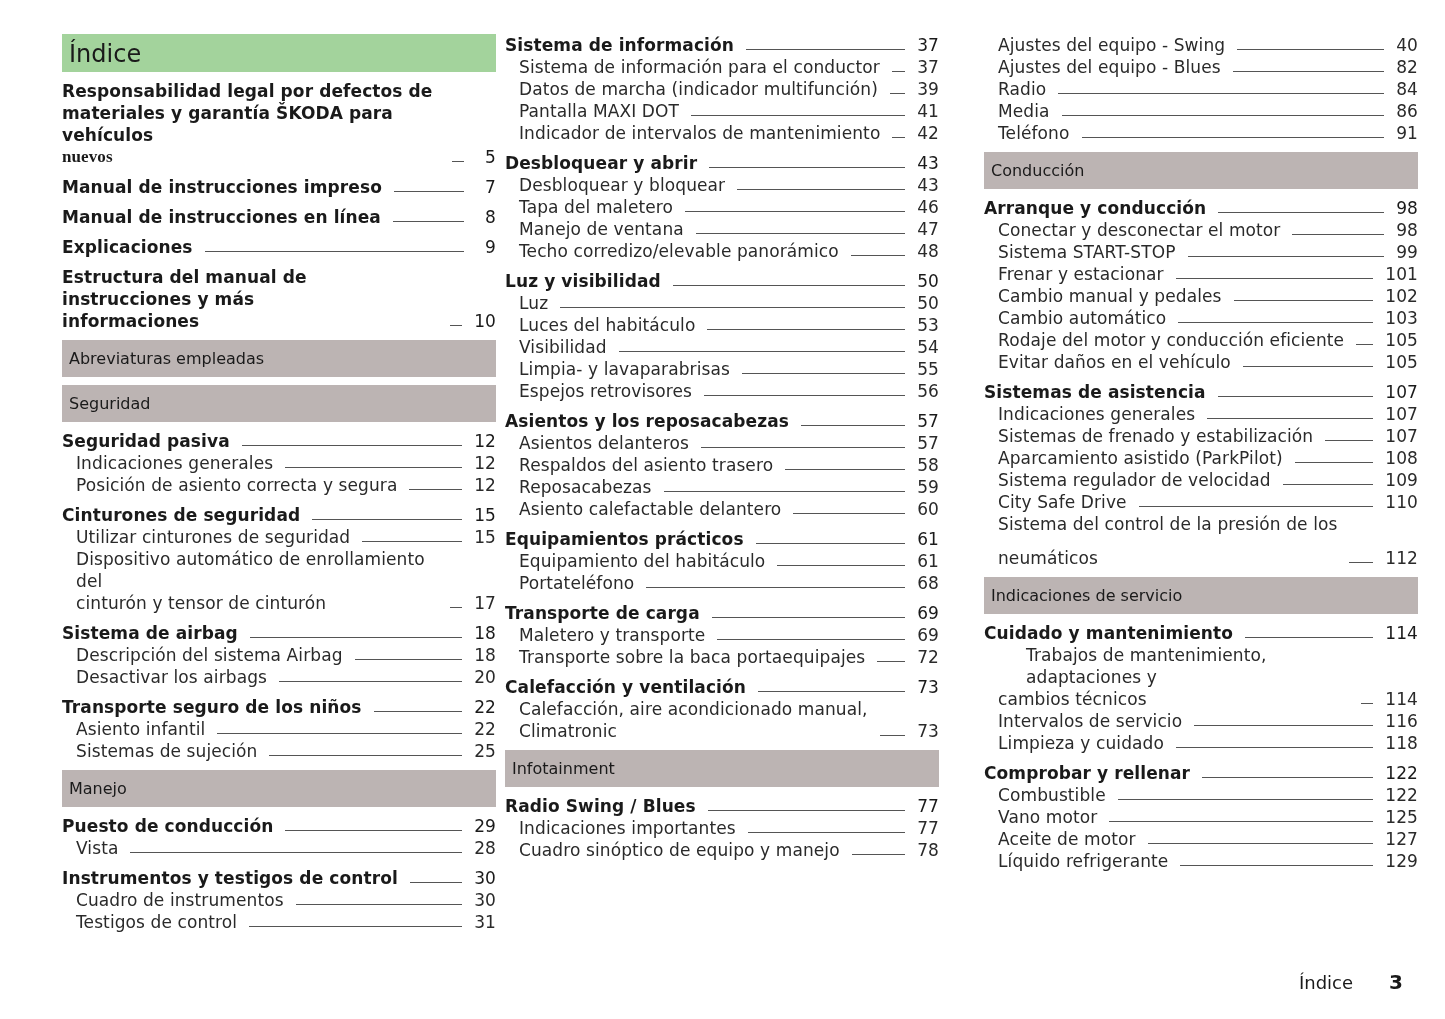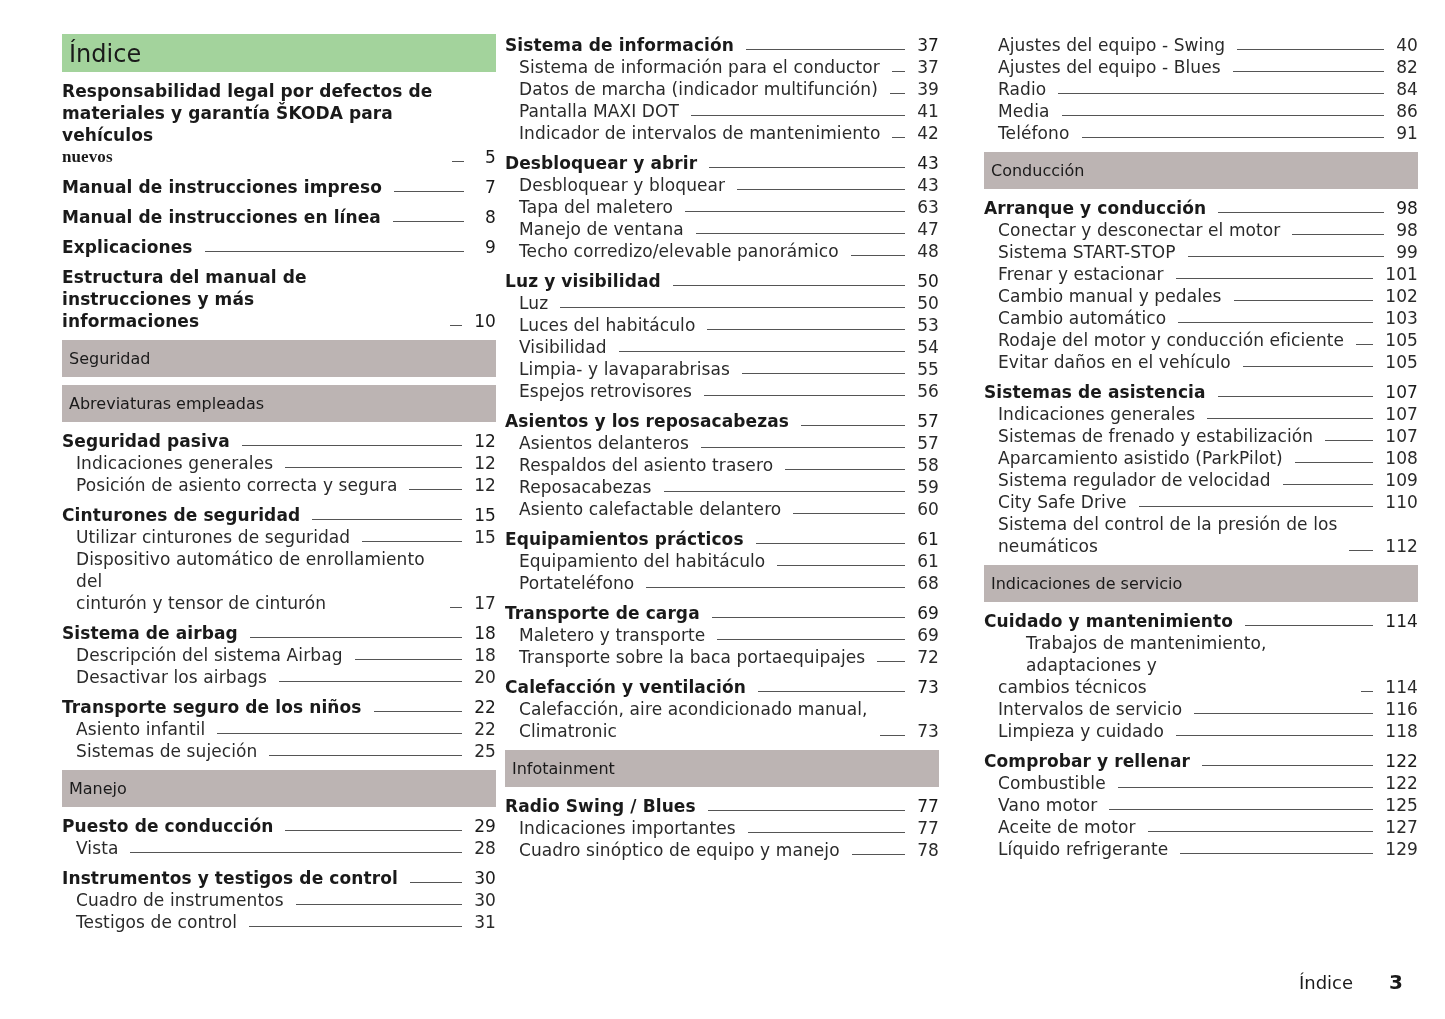--- a/index.html
+++ b/index.html
@@ -77,22 +77,22 @@
     <div class="group">
       <div class="entry lvl1">
         <span class="title">
           <span style="display: block;">Estructura del manual de instrucciones y más</span>
           <span class="last" style="display: block;">informaciones</span>
         </span>
         <span class="leader"></span>
         <span class="page">10</span>
       </div>
     </div>
+    <div class="bar">Abreviaturas empleadas</div>
     <div class="bar">Seguridad</div>
-    <div class="bar">Abreviaturas empleadas</div>
     <div class="group">
       <div class="entry lvl1">
         <span class="title">Seguridad pasiva</span>
         <span class="leader"></span>
         <span class="page">12</span>
       </div>
       <div class="entry lvl2">
         <span class="title">Indicaciones generales</span>
         <span class="leader"></span>
         <span class="page">12</span>
@@ -223,21 +223,21 @@
         <span class="page">43</span>
       </div>
       <div class="entry lvl2">
         <span class="title">Desbloquear y bloquear</span>
         <span class="leader"></span>
         <span class="page">43</span>
       </div>
       <div class="entry lvl2">
         <span class="title">Tapa del maletero</span>
         <span class="leader"></span>
-        <span class="page">63</span>
+        <span class="page">46</span>
       </div>
       <div class="entry lvl2">
         <span class="title">Manejo de ventana</span>
         <span class="leader"></span>
         <span class="page">47</span>
       </div>
       <div class="entry lvl2">
         <span class="title">Techo corredizo/elevable panorámico</span>
         <span class="leader"></span>
         <span class="page">48</span>
@@ -468,21 +468,21 @@
         <span class="page">109</span>
       </div>
       <div class="entry lvl2">
         <span class="title">City Safe Drive</span>
         <span class="leader"></span>
         <span class="page">110</span>
       </div>
       <div class="entry lvl2">
         <span class="title">
           <span style="display: block;">Sistema del control de la presión de los</span>
-          <span class="last" style="display: block;">neumáticos</span>
+          <span class="last" style="display: block; margin-top: 12px;">neumáticos</span>
         </span>
         <span class="leader"></span>
         <span class="page">112</span>
       </div>
     </div>
     <div class="bar">Indicaciones de servicio</div>
     <div class="group">
       <div class="entry lvl1">
         <span class="title">Cuidado y mantenimiento</span>
         <span class="leader"></span>

